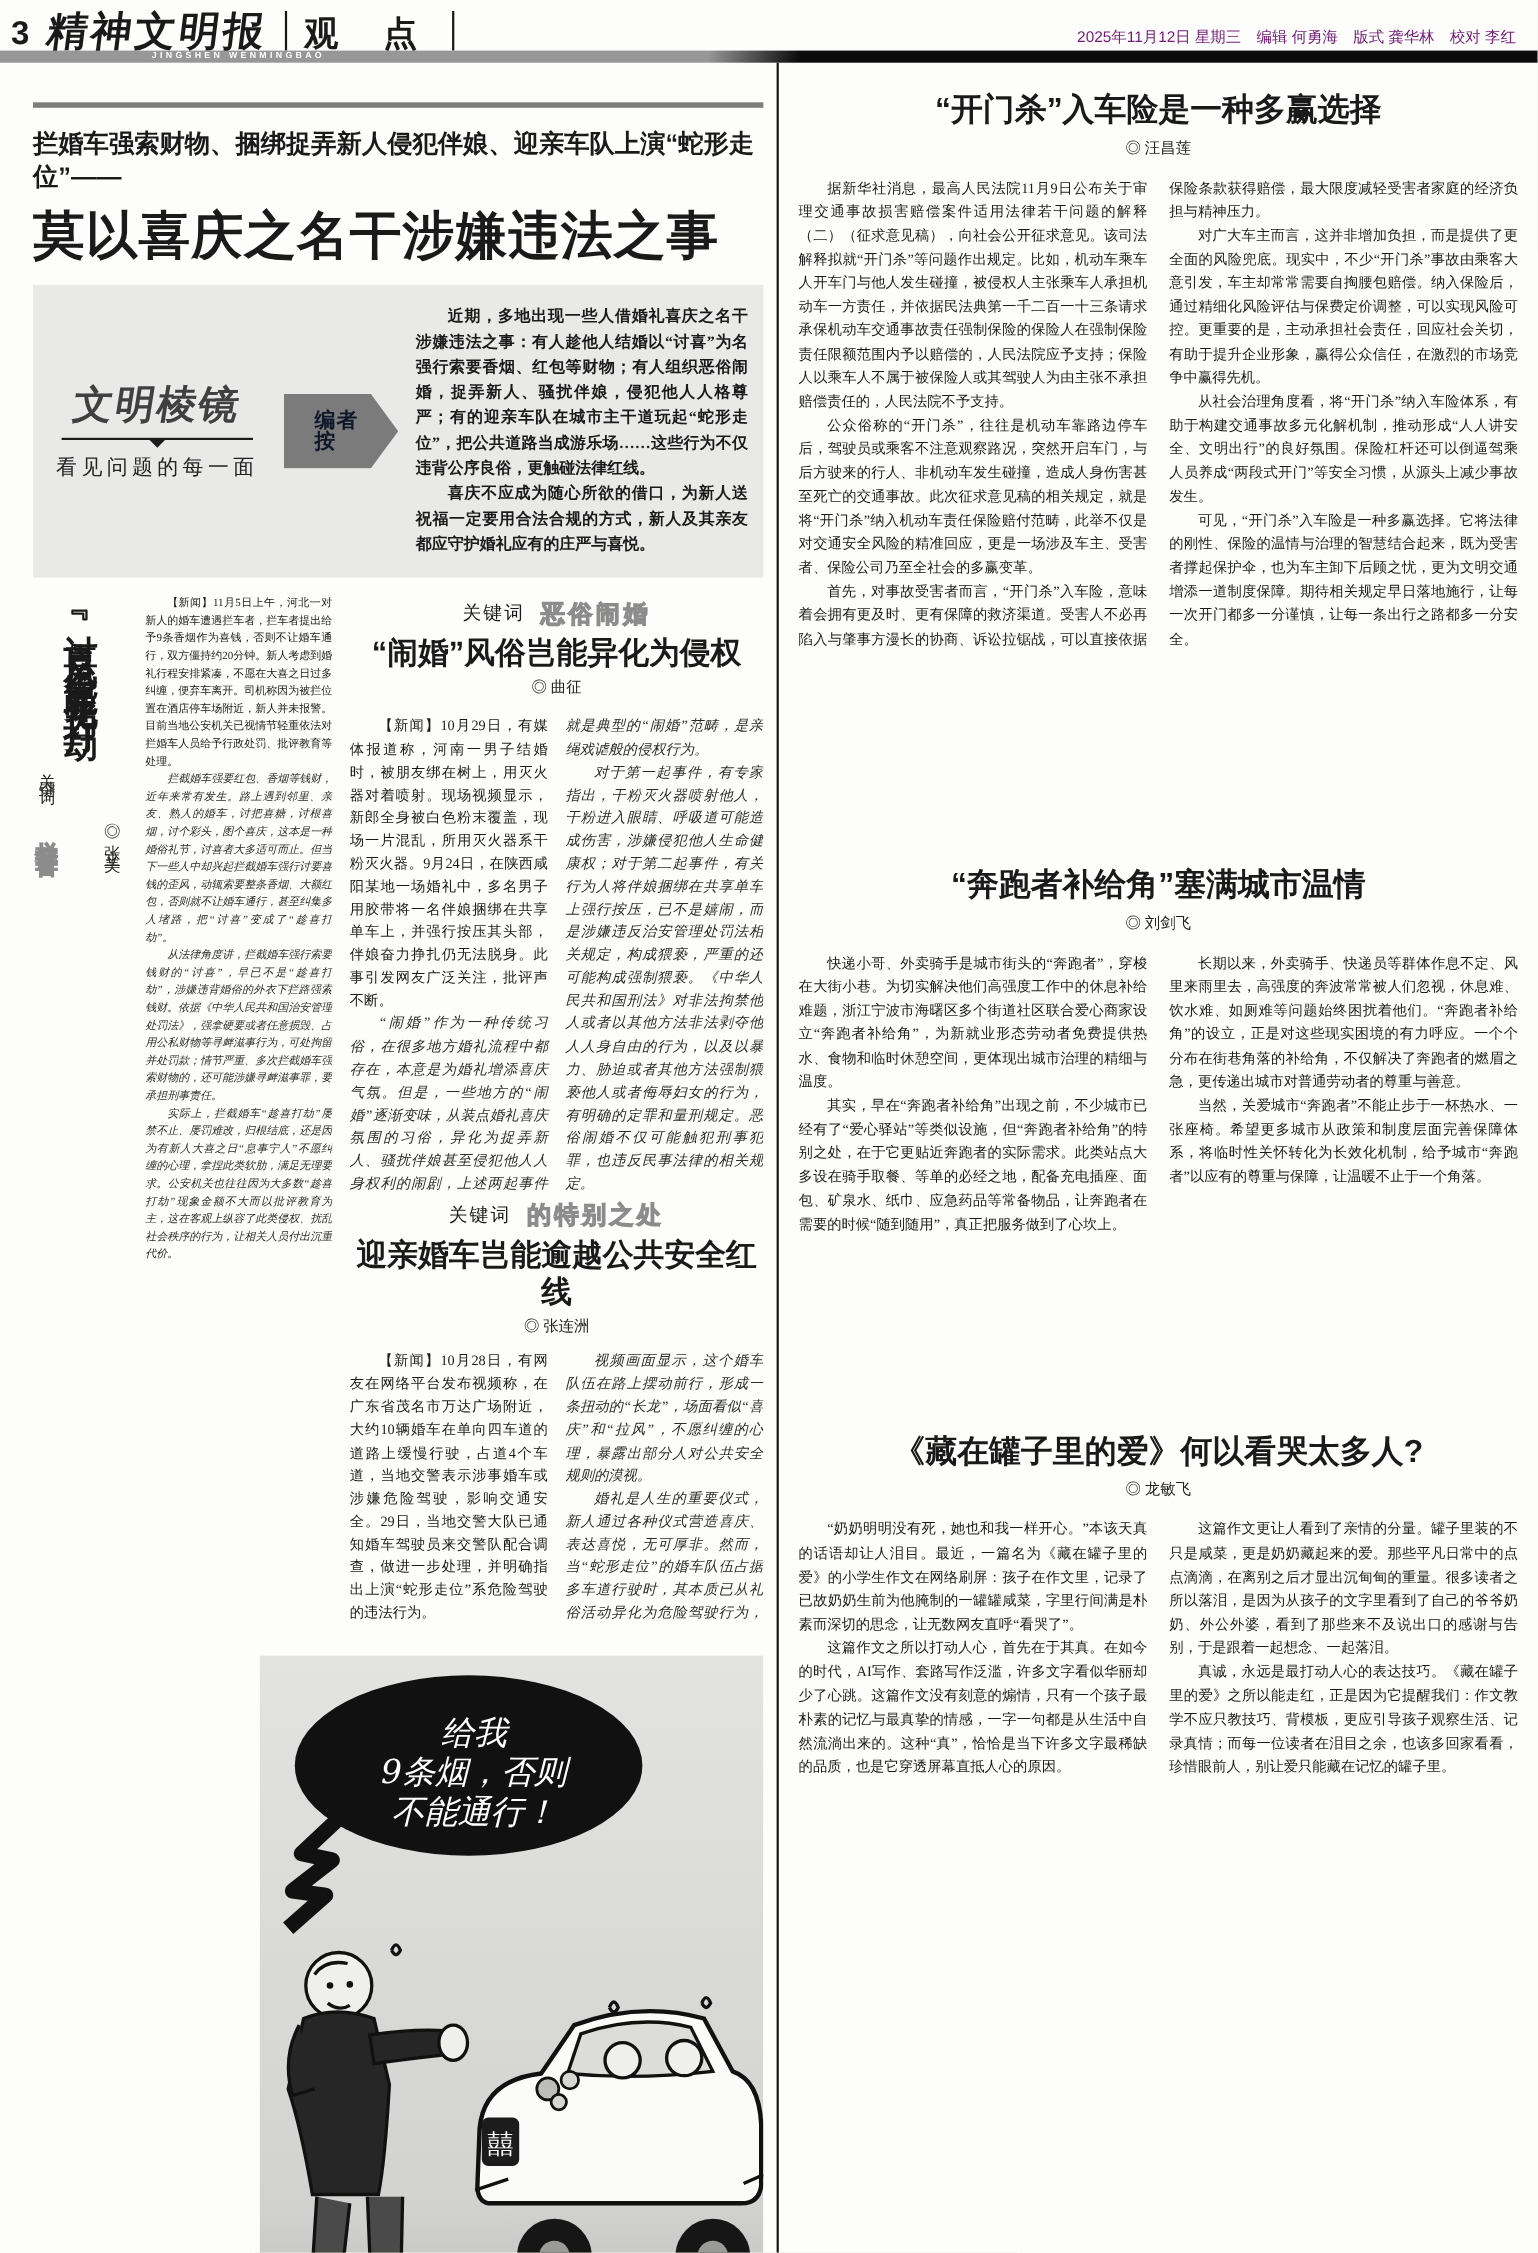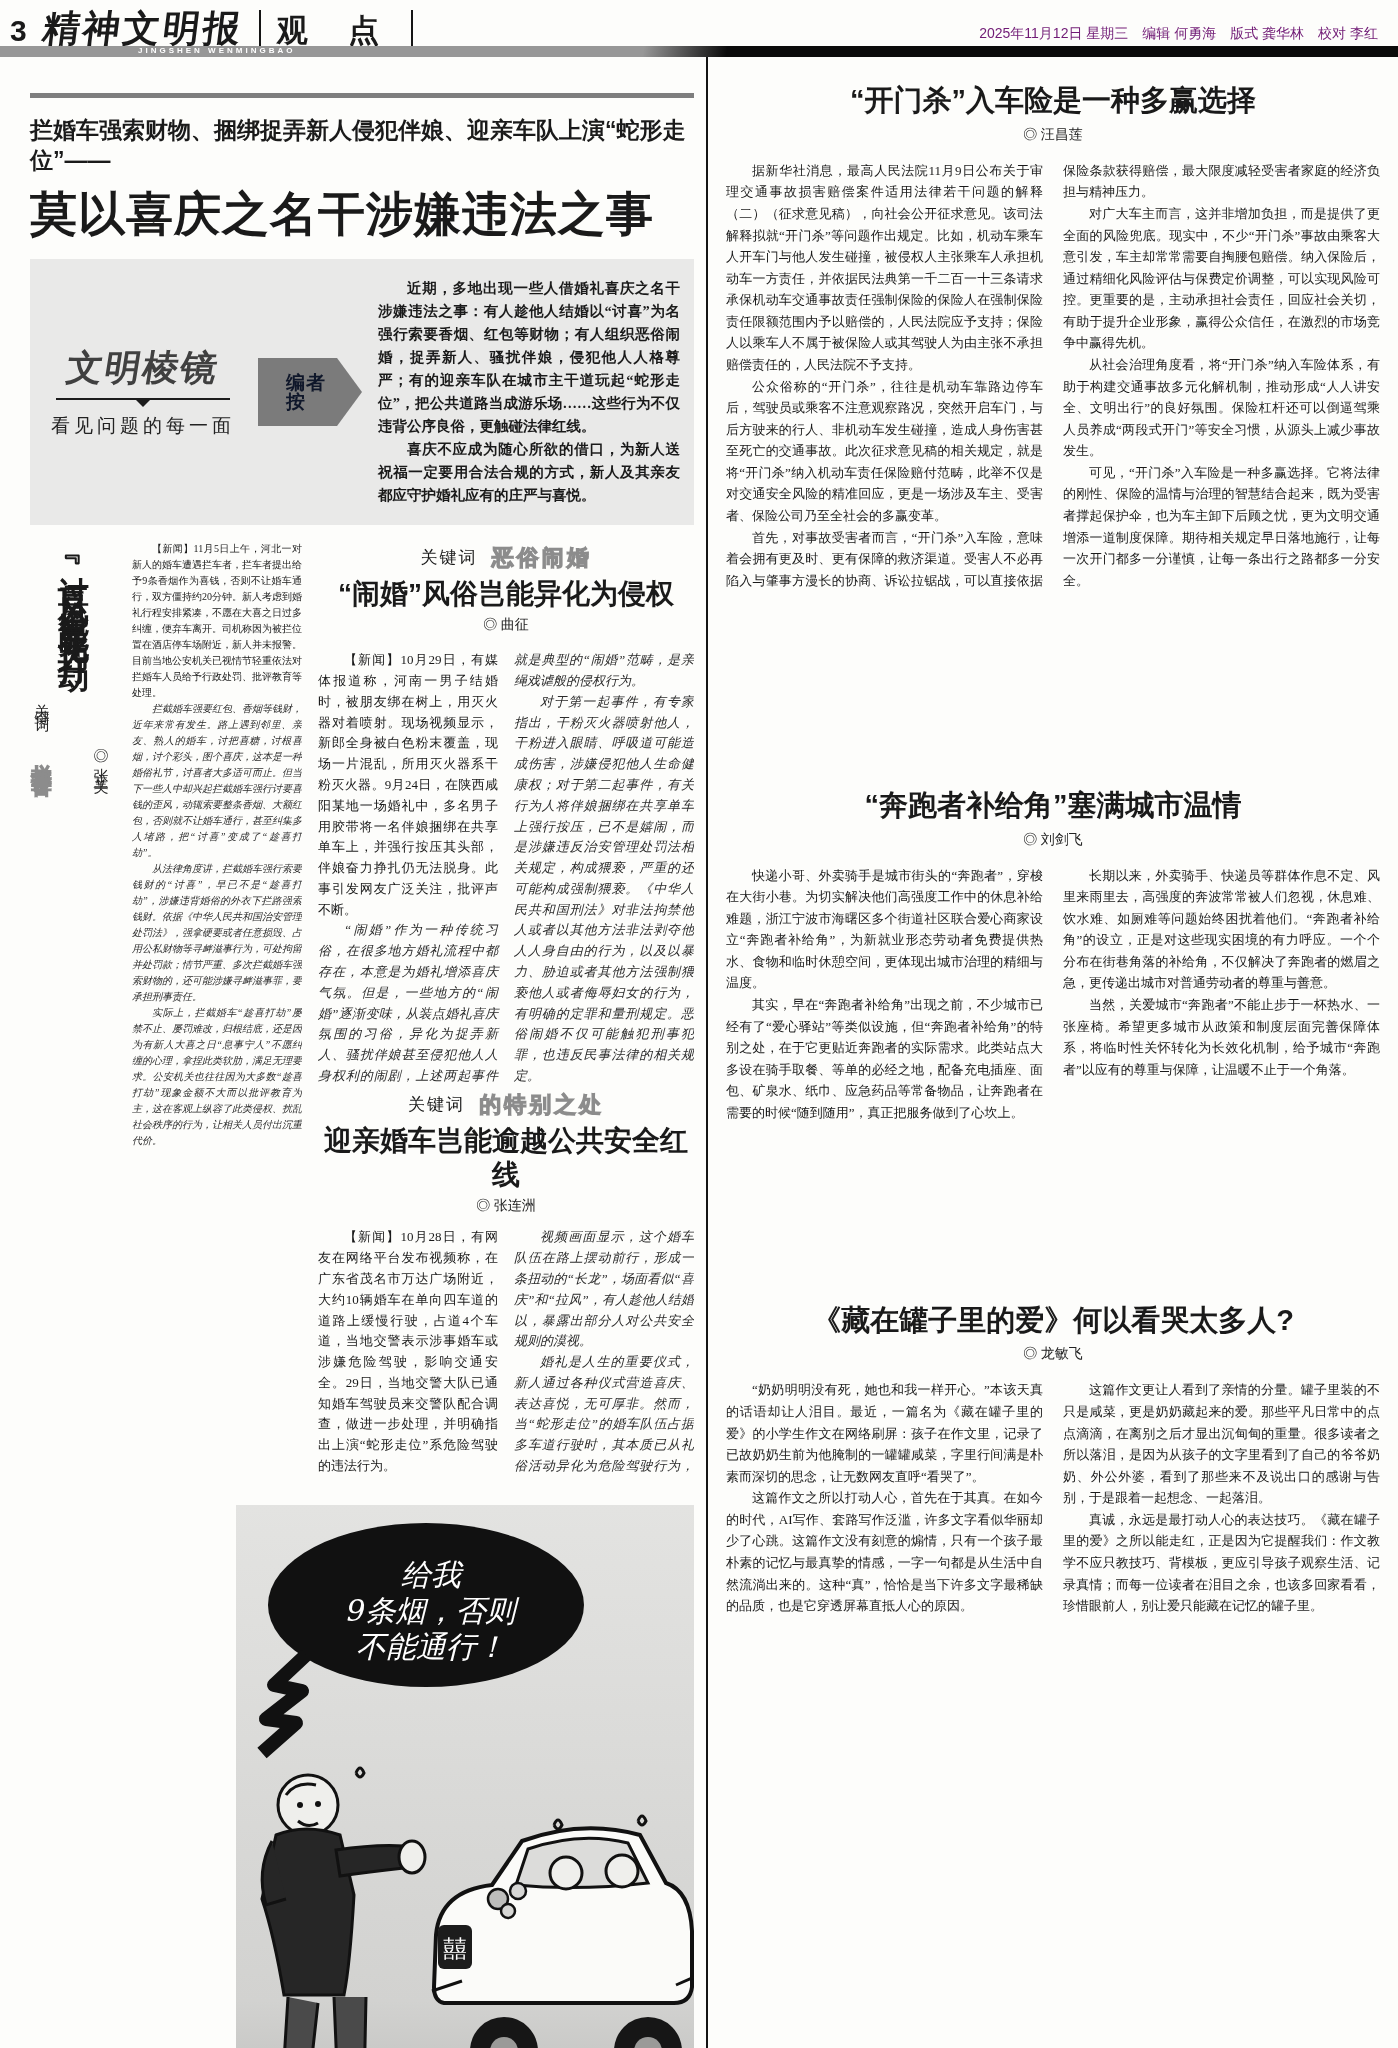--- a/index.html
+++ b/index.html
@@ -149,21 +149,21 @@
           </section>
           <section>
             <div class="kwline">
               <span>关键词</span>
               <span class="stamp">的特别之处</span>
             </div>
             <h2 class="mid-title">迎亲婚车岂能逾越公共安全红线</h2>
             <div class="byline">◎ 张连洲</div>
             <div class="cols2 shexing-text">
               <p>【新闻】10月28日，有网友在网络平台发布视频称，在广东省茂名市万达广场附近，大约10辆婚车在单向四车道的道路上缓慢行驶，占道4个车道，当地交警表示涉事婚车或涉嫌危险驾驶，影响交通安全。29日，当地交警大队已通知婚车驾驶员来交警队配合调查，做进一步处理，并明确指出上演“蛇形走位”系危险驾驶的违法行为。</p>
-              <p class="kai">视频画面显示，这个婚车队伍在路上摆动前行，形成一条扭动的“长龙”，场面看似“喜庆”和“拉风”，有人趁他人结婚以，暴露出部分人对公共安全规则的漠视。</p>
+              <p class="kai">视频画面显示，这个婚车队伍在路上摆动前行，形成一条扭动的“长龙”，场面看似“喜庆”和“拉风”，不愿纠缠的心理，暴露出部分人对公共安全规则的漠视。</p>
               <p class="kai">婚礼是人生的重要仪式，新人通过各种仪式营造喜庆、表达喜悦，无可厚非。然而，当“蛇形走位”的婚车队伍占据多车道行驶时，其本质已从礼俗活动异化为危险驾驶行为，既妨碍正常交通秩序，更可能引发追尾、刮擦甚至更严重的交通事故。尤其是在车流密集区域，此类行为极易造成交通拥堵，甚至威胁行人与司机人员的生命安全。婚礼本是祝福与喜悦的载体，若因一时“炫酷”而造成事故，喜事岂不变成憾事？机动车上路必须遵守道路交通安全法律法规，这是不可突破的红线。法律面前人人平等，公共安全不容“喜事”豁免，无论办多么大的喜事，都不能成为违法的借口。若任由“喜事”突破规则，社会秩序将何以保障？</p>
 
             </div>
           </section>
         </div>
       </div>
 
       <div class="cartoon-row">
         <div class="cartoon-spacer"></div>
         <svg class="cartoon" viewBox="0 0 458 660">

